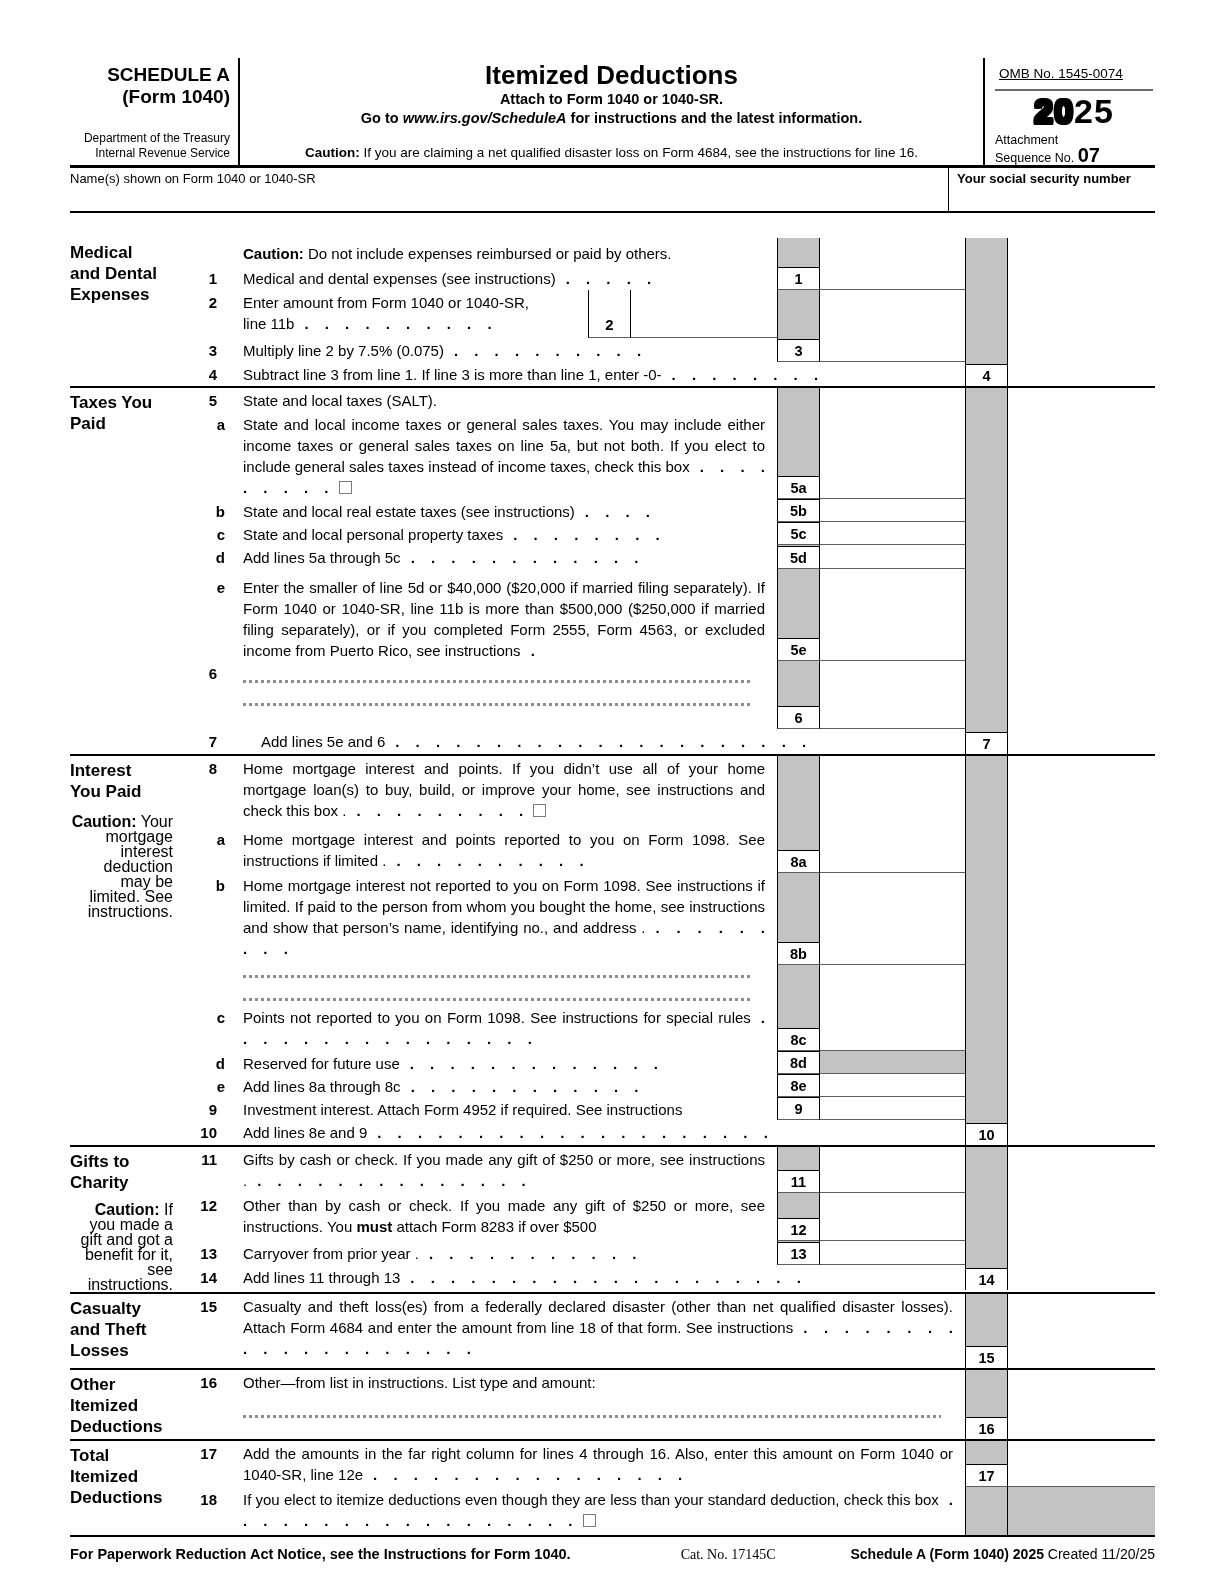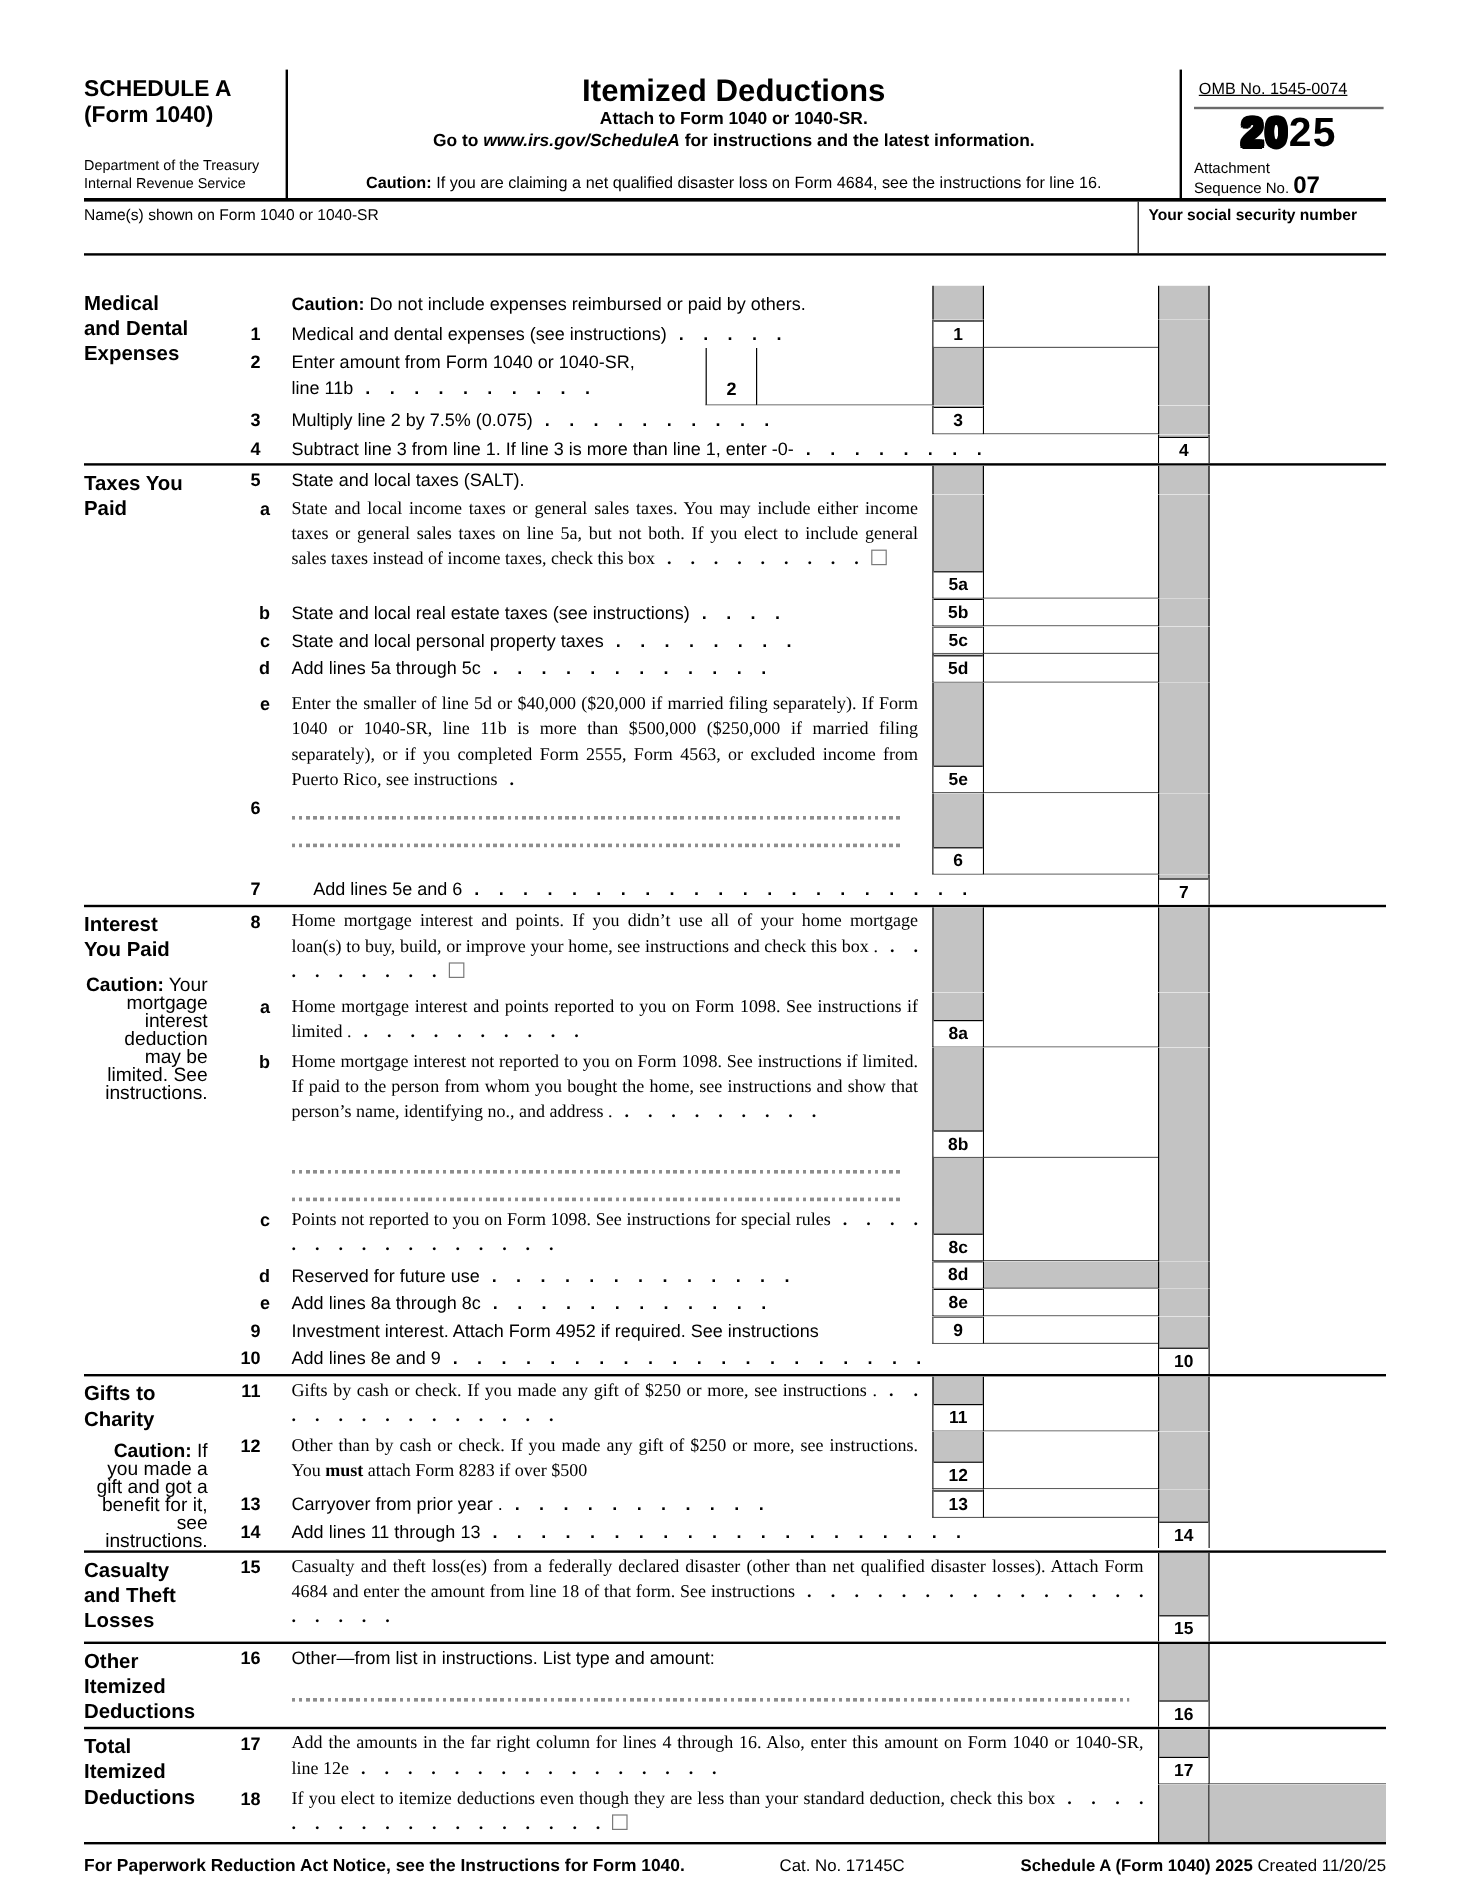--- a/index.html
+++ b/index.html
@@ -2,21 +2,21 @@
 <html><head>
 <meta charset="utf-8">
 <style>
   * { box-sizing: border-box; margin:0; padding:0; }
   body { width:1224px; height:1584px; background:#fff; position:relative;
          font-family:"Liberation Sans", sans-serif; color:#000; }
   .page { position:absolute; left:70px; top:58px; width:1085px; }
 
   
   .hdr { display:flex; height:110px; border-bottom:3px solid #000; }
-  .h-left { width:168px; padding:6px 8px 4px 0; display:flex; flex-direction:column; }
+  .h-left { width:168px; padding:6px 8px 4px 0; display:flex; flex-direction:column;text-align:right; }
   .h-left .sched { font-size:19px; font-weight:bold; line-height:22px; }
   .h-left .dept { margin-top:auto; font-size:12px; line-height:15px; }
   .h-center { width:747px; border-left:2px solid #000; border-right:2px solid #000;
               text-align:center; padding:2px 10px 4px 10px; display:flex; flex-direction:column; }
   .h-title { font-size:26px; font-weight:bold; line-height:30px; }
   .h-sub { font-size:14.5px; font-weight:bold; line-height:19px; }
   .h-caution { margin-top:auto; font-size:13.5px; line-height:17px; }
   .h-right { width:168px; padding:4px 0 2px 10px; }
   .h-omb { font-size:13.5px; padding:4px 0 8px 4px; border-bottom:2px solid #6b6b6b;text-decoration:underline; }
   .h-year { font-size:34px; font-weight:bold; text-align:center; line-height:40px; letter-spacing:1px; }
@@ -40,21 +40,21 @@
   .rows { width:970px; flex:none; }
 
   .row { display:grid; overflow:hidden; }
   .g6 { grid-template-columns:58px 534px 43px 145px 43px 147px; }
   .g4 { grid-template-columns:58px 722px 43px 147px; }
   .g3 { grid-template-columns:58px 722px 43px 147px; }
 
   .num { font-weight:bold; font-size:15px; text-align:right; padding:2px 26px 0 0; line-height:21px; }
   .num.sub { padding-right:18px; }
   .desc { font-size:15px; line-height:21px; padding:2px 12px 0 0; }
-  .desc.just { text-align:justify;font-family:Liberation Serif, serif; }
+  .desc.just { text-align:justify; }
   .dots { word-spacing:12px; font-weight:bold; margin-left:10px; white-space:normal; }
   .checkbox { display:inline-block; width:13px; height:13px; border:1.5px solid #7a7a7a;
               background:#fff; vertical-align:-1px; margin-left:10px; }
 
   .strip  { background:#c3c3c3; border-left:1px solid #000; border-right:1px solid #000;
             display:flex; flex-direction:column; justify-content:flex-end; }
   .numbox { background:#fff; border-top:1px solid #000; height:22px; font-size:14.5px; font-weight:bold;
             display:flex; align-items:center; justify-content:center; }
   .amt {}
   .amt.shaded { background:#c3c3c3; }
@@ -69,21 +69,21 @@
               display:flex; align-items:flex-end; justify-content:center;
               font-weight:bold; font-size:15px; padding-bottom:2px; }
   .insetamt { flex:1; }
   .bb2 { border-bottom:1px solid #5e5e5e; }
 
   .entryline { height:3px; background:repeating-linear-gradient(to right,#8d8d8d 0 3px,transparent 3px 6px); margin-right:12px; }
 
   
   .footer { display:flex; align-items:baseline; margin-top:9px; font-size:14px; }
   .footer .fl { font-weight:bold; font-size:14.5px; }
-  .footer .fc { margin-left:79px; }
+  .footer .fc { margin-left:110px;font-family:Liberation Serif, serif; }
   .footer .fr { margin-left:auto; }
   .footer .fr b { font-size:14px; }
   b.inl { font-weight:bold; }
 </style>
 </head>
 <body>
 
 <div class="page">
 
   <div class="hdr">

